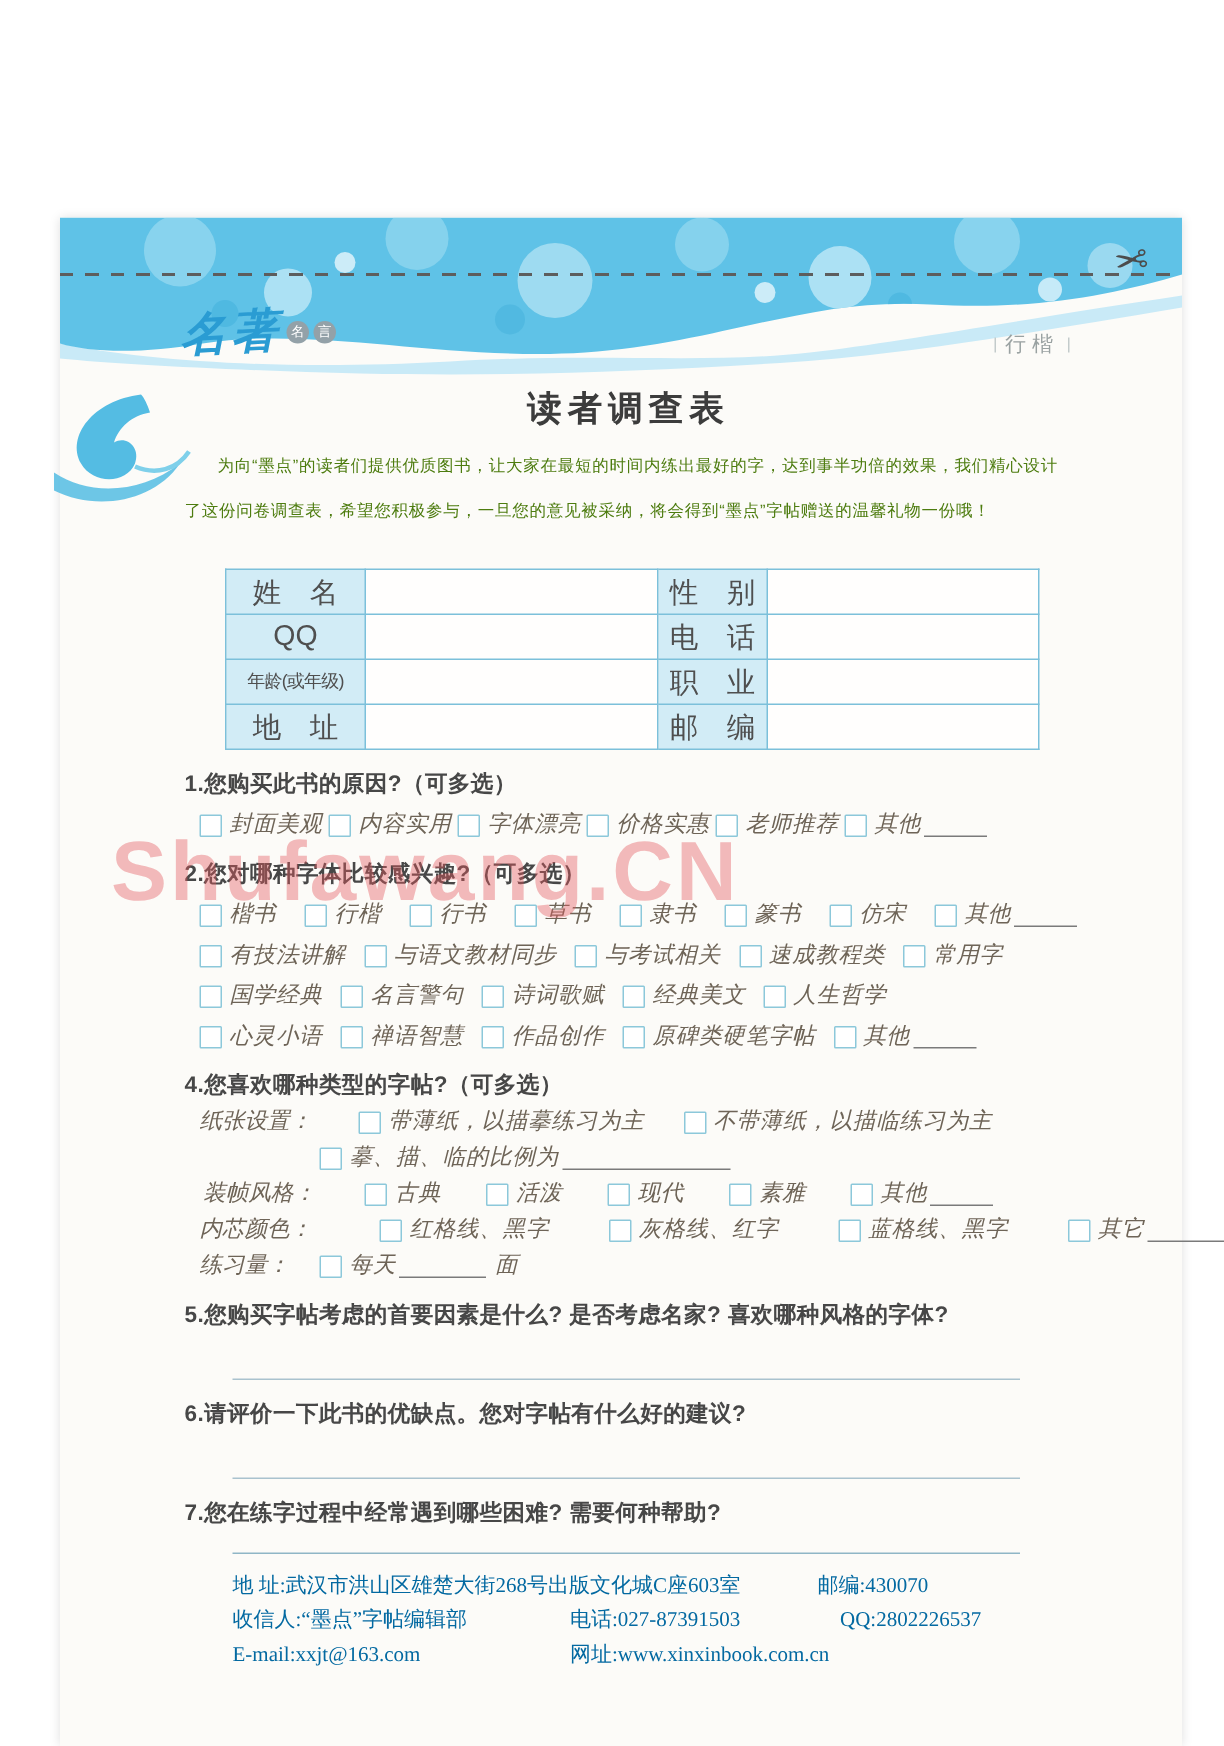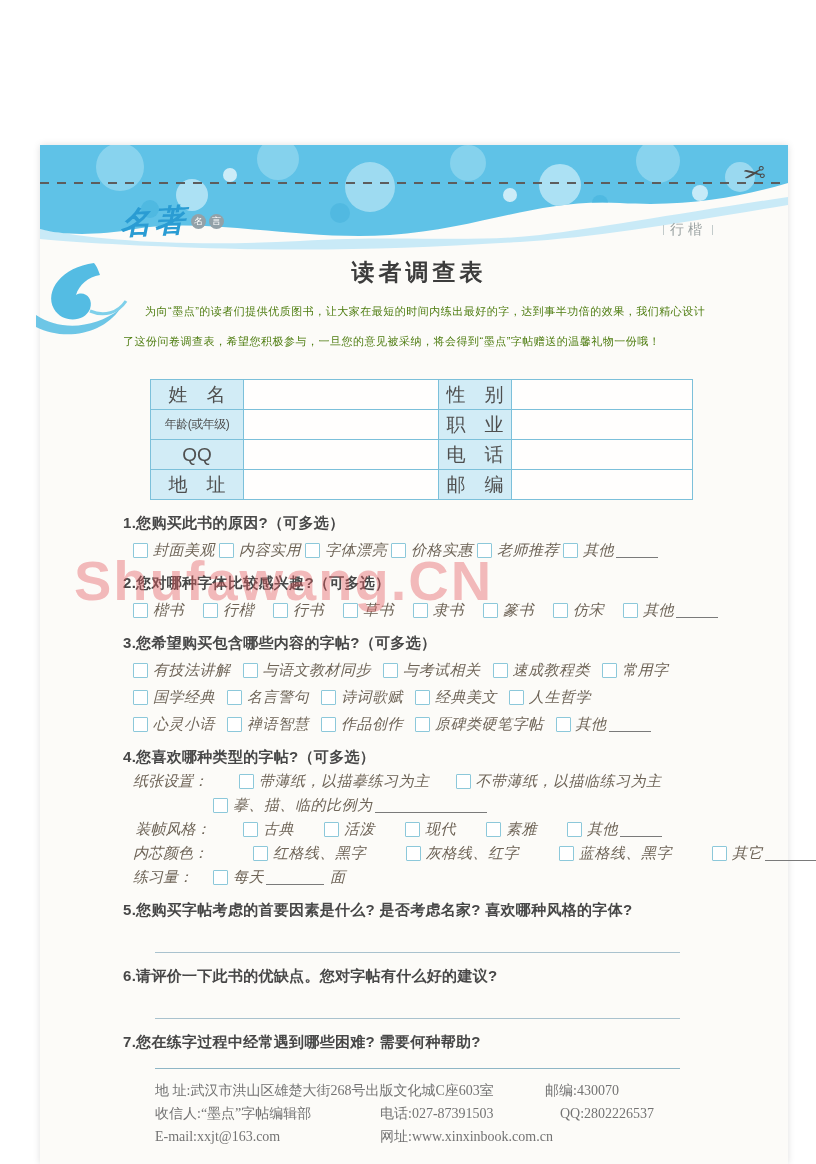--- a/index.html
+++ b/index.html
@@ -72,21 +72,21 @@
   .plabel{
     font-family:"Liberation Serif",serif;font-style:italic;
     font-size:15px;color:#6e6457;width:80px;flex:0 0 auto;
   }
   .indent80{padding-left:90px;}
   .blank{display:inline-block;border-bottom:1px solid #7a7a7a;height:14px;margin-left:2px;}
   .bs{width:42px;}.bm{width:58px;}.bl{width:112px;}
   .ans{height:26px;border-bottom:1px solid #a9c2ce;margin:6px 0 0 32px;width:525px;}
   
   .fdivider{height:1px;background:#8fb6c6;margin:16px 0 0 32px;width:525px;}
-  .footer{margin:10px 0 0 32px;font-family:"Liberation Serif",serif;font-size:14px;color:#737373;}
+  .footer{margin:10px 0 0 32px;font-family:"Liberation Serif",serif;font-size:14px;color:#0369a1;}
   .frow{display:flex;line-height:23px;white-space:nowrap;}
   .fwide{width:390px;}.fcol1{width:225px;}.fcol2{width:180px;}
   
   .watermark{
     position:absolute;left:74px;top:548px;font-size:56px;font-weight:bold;
     color:#e4595e;opacity:0.40;white-space:nowrap;letter-spacing:2px;
     font-family:"Liberation Sans",sans-serif;pointer-events:none;
   }
 </style>
 </head>
@@ -144,29 +144,29 @@
 
     <table class="info-table">
       <tbody>
           <tr>
         <td class="lab c1">姓　名</td>
         <td class="val c2"></td>
         <td class="lab c3">性　别</td>
         <td class="val c4"></td>
       </tr>
       <tr>
+        <td class="lab c1">QQ</td>
+        <td class="val c2"></td>
+        <td class="lab c3">电　话</td>
+        <td class="val c4"></td>
+      </tr>
+      <tr>
         <td class="lab c1 small">年龄(或年级)</td>
         <td class="val c2"></td>
         <td class="lab c3">职　业</td>
-        <td class="val c4"></td>
-      </tr>
-      <tr>
-        <td class="lab c1">QQ</td>
-        <td class="val c2"></td>
-        <td class="lab c3">电　话</td>
         <td class="val c4"></td>
       </tr>
       <tr>
         <td class="lab c1">地　址</td>
         <td class="val c2"></td>
         <td class="lab c3">邮　编</td>
         <td class="val c4"></td>
       </tr>
     </tbody>
       </table>
@@ -230,21 +230,20 @@
           <span class="cb"></span>
           <span class="ol">仿宋</span>
         </label>
       <label class="opt">
           <span class="cb"></span>
           <span class="ol">其他</span>
           <span class="blank bs"></span>
         </label>
     </div>
 
-    <div class="qh">3.您希望购买包含哪些内容的字帖?（可多选）</div>
     <div class="orow g24">
       <label class="opt">
           <span class="cb"></span>
           <span class="ol">有技法讲解</span>
         </label>
       <label class="opt">
           <span class="cb"></span>
           <span class="ol">与语文教材同步</span>
         </label>
       <label class="opt">

